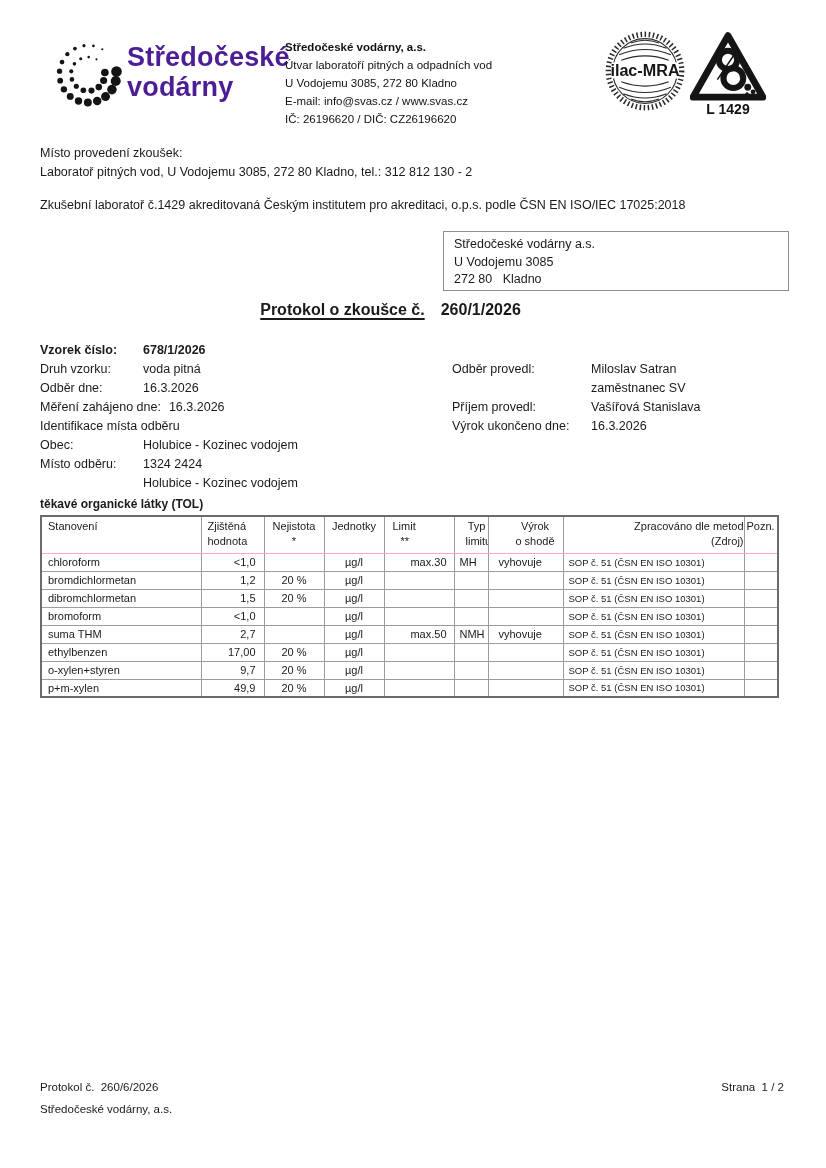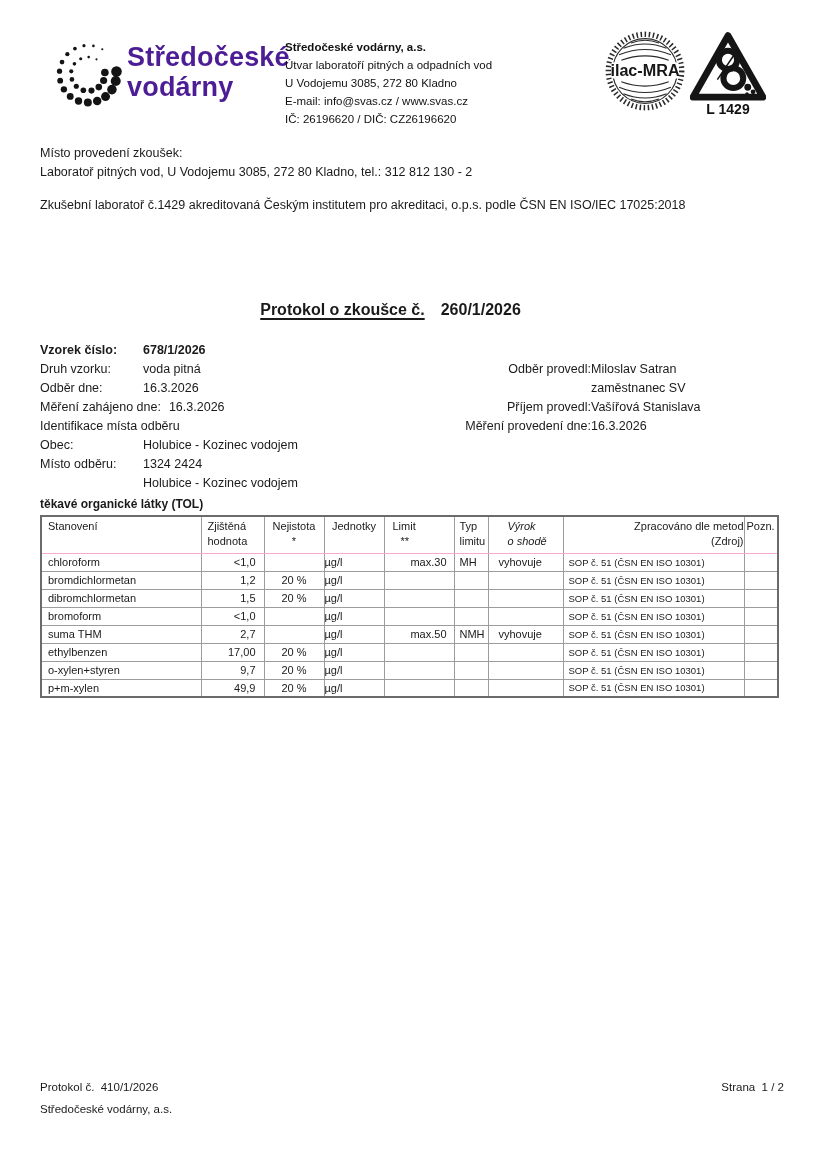--- a/index.html
+++ b/index.html
@@ -39,50 +39,50 @@
   .doc-title .tl { text-decoration:underline; text-decoration-thickness:2px; text-underline-offset:3px; }
   .doc-title .tn { margin-left:16px; }
 
   
   .sample-left { left:40px; top:341px; font-size:12.5px; line-height:19px; }
   .sample-left .row { display:flex; }
   .sample-left .lbl { min-width:103px; }
   .sample-left .lbl-wide { margin-right:8px; }
   .bold { font-weight:bold; }
   .sample-right { left:452px; top:360px; font-size:12.5px; line-height:19px; }
-  .sample-right .row { display:flex;text-align:right; }
+  .sample-right .row { display:flex; }
   .sample-right .lbl { min-width:139px; }
 
   
   .tbl-caption { left:40px; top:497px; font-size:12px; font-weight:bold; }
   .tol-table-wrap { left:40px; top:515px; }
   table { border-collapse:collapse; table-layout:fixed; width:737px; border:2px solid #6b6b6b; background:#fff; }
   th, td { border:1px solid #9c9c9c; font-weight:normal; font-size:11px; overflow:hidden; white-space:nowrap; }
   thead th { border-bottom:1px solid #f9a8d4; vertical-align:top; padding-top:2px; height:37px; }
   thead th div { line-height:15px; }
   tbody td { height:18px; }
   
   tbody .c0 { text-align:left;  padding-left:6px; }
   tbody .c1 { text-align:right; padding-right:8px; }
   tbody .c2 { text-align:center; }
-  tbody .c3 { text-align:left; }
+  tbody .c3 { text-align:center; }
   tbody .c4 { text-align:right; padding-right:7px; }
   tbody .c5 { text-align:left; padding-left:5px; }
   tbody .c6 { text-align:left; padding-left:10px; }
   tbody .c7 { text-align:left; padding-left:5px; font-size:9.5px; }
   tbody .c8 { }
   
   thead .c0 { text-align:left; padding-left:6px; }
   thead .c1 { text-align:left; padding-left:6px; }
   thead .c2 { text-align:center; }
   thead .c3 { text-align:center; }
   thead .c4 { text-align:left; padding-left:8px; }
   thead .c4 div + div { padding-left:8px; }
-  thead .c5 { text-align:left; padding-left:5px; }
-  thead .c6 { text-align:left; padding-left:19px;font-style:italic; }
+  thead .c5 { text-align:center; padding-left:11px; }
+  thead .c6 { text-align:center; padding-left:19px; }
   thead .c7 { text-align:right; }
   thead .c8 { text-align:left; padding-left:2px; }
 
   
   .footer-l1 { left:40px; top:1081px; font-size:11.5px; }
   .footer-l2 { left:40px; top:1103px; font-size:11.5px; }
   .footer-r  { right:42px; top:1081px; font-size:11.5px; text-align:right; }
 
   
   .ilac-mark path, .ilac-mark circle { stroke:#2a2a2a; fill:none; }
@@ -166,20 +166,25 @@
       <circle cx="83" cy="80" r="3.2" fill="#151515"></circle>
       <circle cx="75" cy="83" r="2.4" fill="#151515"></circle>
     </svg>
   </div>
   <div class="abs lab-code">L 1429</div>
 
   <div class="abs site-label">Místo provedení zkoušek:</div>
   <div class="abs site-line">Laboratoř pitných vod, U Vodojemu 3085, 272 80 Kladno, tel.: 312 812 130 - 2</div>
   <div class="abs accr-line">Zkušební laboratoř č.1429 akreditovaná Českým institutem pro akreditaci, o.p.s. podle ČSN EN ISO/IEC 17025:2018</div>
 
+  <div class="abs recipient-box">
+    <div>Středočeské vodárny a.s.</div>
+    <div>U Vodojemu 3085</div>
+    <div class="pre">272 80   Kladno</div>
+  </div>
 
   <div class="abs doc-title">
     <span class="tl">Protokol o zkoušce č.</span><span class="tn">260/1/2026</span>
   </div>
 
   <div class="abs sample-left">
     <div class="row bold">
         <span class="lbl">Vzorek číslo:</span>
         <span>678/1/2026</span>
       </div>
@@ -219,21 +224,21 @@
       </div>
     <div class="row">
         <span class="lbl"></span>
         <span>zaměstnanec SV</span>
       </div>
     <div class="row">
         <span class="lbl">Příjem provedl:</span>
         <span>Vašířová Stanislava</span>
       </div>
     <div class="row">
-        <span class="lbl">Měření provedení dne:</span>
+        <span class="lbl">Výrok ukončeno dne:</span>
         <span>16.3.2026</span>
       </div>
   </div>
 
   <div class="abs tbl-caption">těkavé organické látky (TOL)</div>
   <div class="abs tol-table-wrap">
     <table>
       <colgroup>
         <col style="width:160px">
           <col style="width:63px">
@@ -371,17 +376,17 @@
             <td class="c4"></td>
             <td class="c5"></td>
             <td class="c6"></td>
             <td class="c7">SOP č. 51 (ČSN EN ISO 10301)</td>
             <td class="c8"></td>
           </tr>
         </tbody>
     </table>
   </div>
 
-  <div class="abs footer-l1 pre">Protokol č.  410/1/2026</div>
+  <div class="abs footer-l1 pre">Protokol č.  260/6/2026</div>
   <div class="abs footer-l2">Středočeské vodárny, a.s.</div>
   <div class="abs footer-r pre">Strana  1 / 2</div>
 
 </div>
 
 </body></html>

